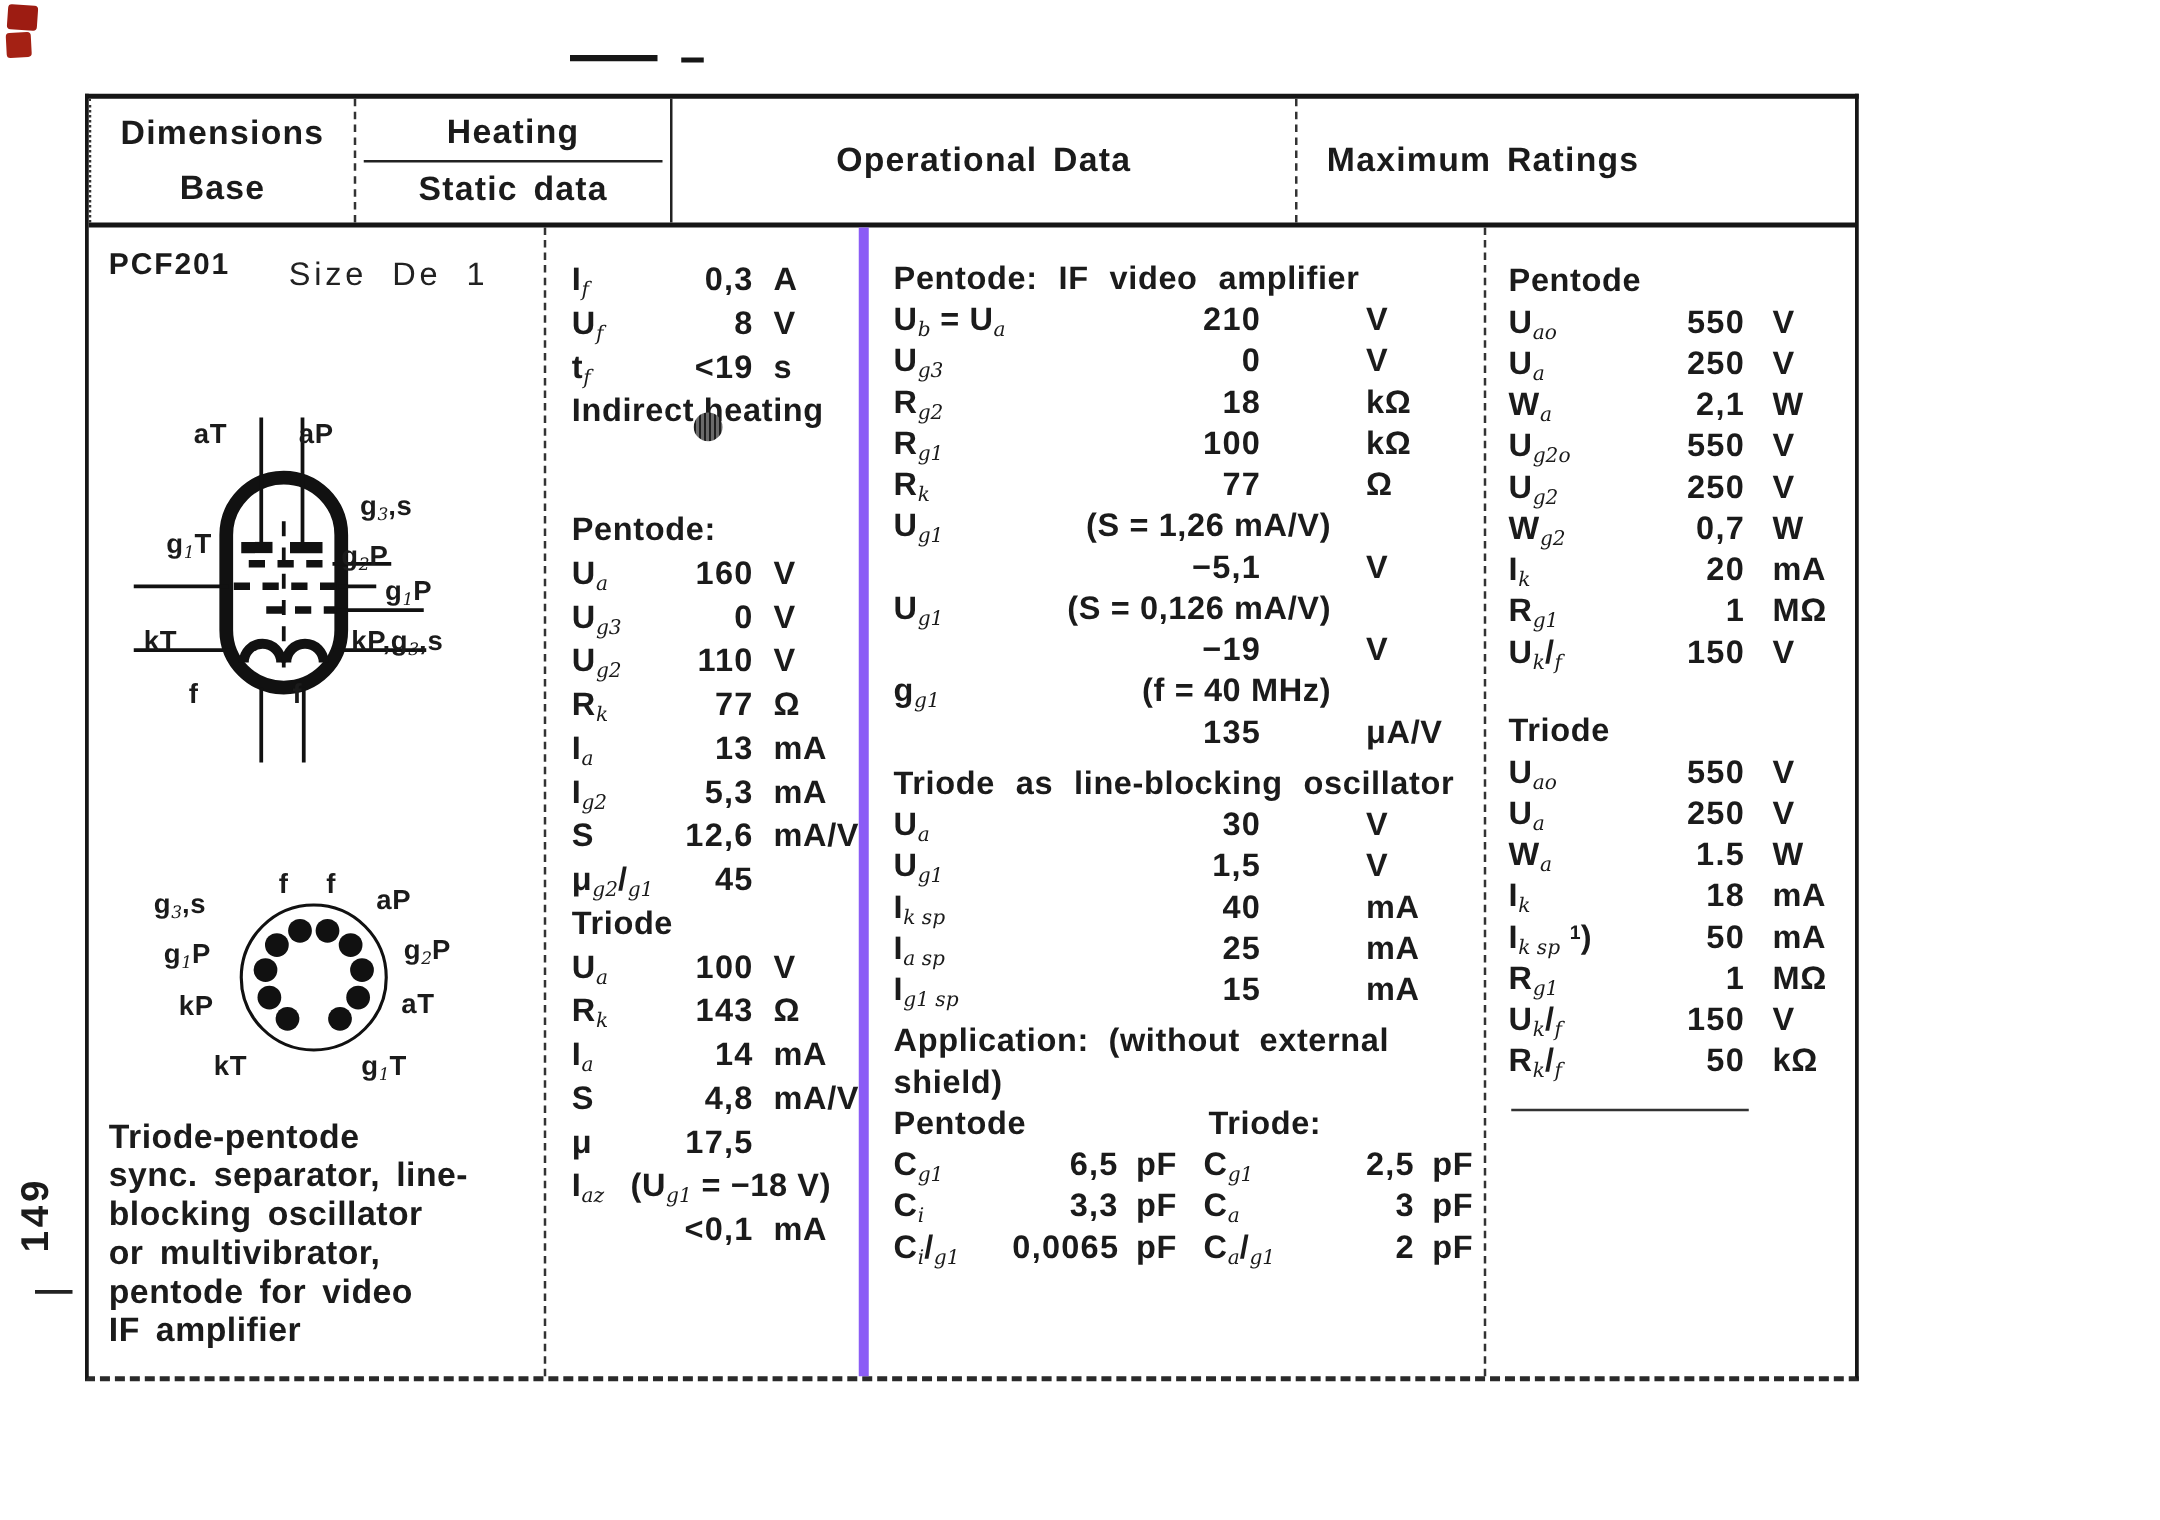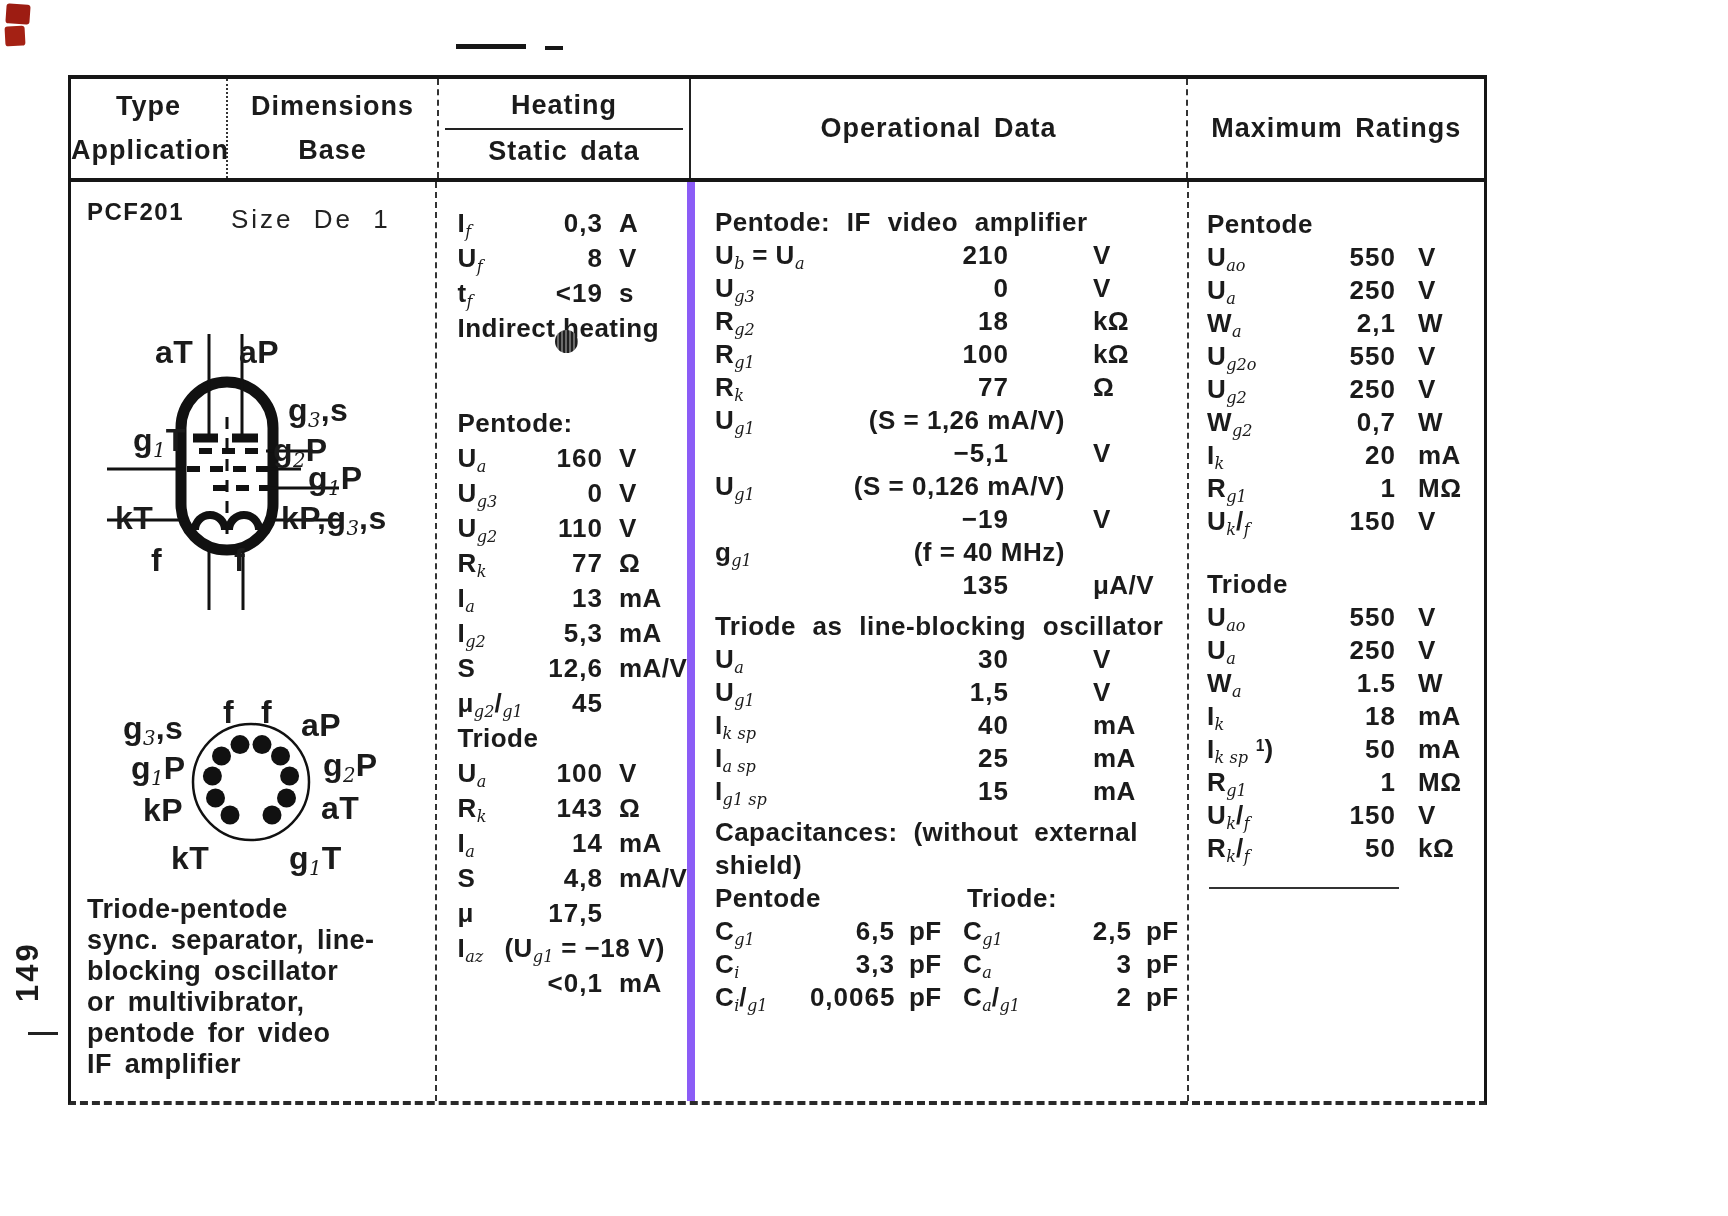--- a/index.html
+++ b/index.html
@@ -66,21 +66,21 @@
   .cap-row .l2{padding-left:16px;}
 
   
   .fn-rule{border-top:2px solid #333;width:190px;margin:22px 0 8px 2px;}
   .footnote{color:#5c5c5c;line-height:35px;font-size:25px;}
   .footnote .fn2{padding-left:32px;color:#6e6e6e;}
 
   
   .tube-name{position:absolute;left:16px;top:16px;font-size:24px;letter-spacing:1.5px;}
   .tube-size{position:absolute;left:160px;top:22px;font-size:26px;font-weight:normal;letter-spacing:3px;word-spacing:10px;color:#222;}
-  .diag-label{position:absolute;font-size:32px;font-weight:bold;white-space:nowrap;}
+  .diag-label{position:absolute;font-size:22px;font-weight:bold;white-space:nowrap;}
   .desc{position:absolute;left:16px;top:712px;width:350px;font-size:27px;font-weight:bold;line-height:31px;letter-spacing:.4px;word-spacing:5px;}
   .ink-spot{position:absolute;left:118px;top:148px;width:23px;height:23px;border-radius:50%;
             background:repeating-linear-gradient(90deg,#1e1e1e 0 2px,#6a6a6a 2px 4px);}
   svg{position:absolute;}
 </style>
 </head>
 <body>
 
 <div class="page">
 
@@ -90,24 +90,20 @@
   <div class="top-dash-b"></div>
 
   <div class="page-num">
     <span>149</span>
   </div>
   <div class="page-num-rule"></div>
 
   <div class="sheet">
 
     <div class="thead">
-      <div class="hcell hc1">
-        <div>Type</div>
-        <div>Application</div>
-      </div>
       <div class="hcell hc2">
         <div>Dimensions</div>
         <div>Base</div>
       </div>
       <div class="hcell hc3">
         <div>Heating</div>
         <div class="hrule"></div>
         <div>Static data</div>
       </div>
       <div class="hcell hc4">
@@ -363,21 +359,21 @@
               <span class="lab">I<sub>a sp</sub></span>
               <span class="val">25</span>
               <span class="unit">mA</span>
             </div>
             <div class="row param">
               <span class="lab">I<sub>g1 sp</sub></span>
               <span class="val">15</span>
               <span class="unit">mA</span>
             </div>
             <div class="gap" style="height: 8px;"></div>
-            <div class="row hdr2"><span class="b">Capacitances: </span><span class="r">(without external shield)</span></div>
+            <div class="row hdr2"><span class="b">Application: </span><span class="r">(without external shield)</span></div>
           </div>
         <div>
             <div class="cap-hdr">
               <span class="cap-h1">Pentode</span>
               <span class="cap-h2">Triode:</span>
             </div>
             <div class="cap-row">
               <span class="l1">C<sub>g1</sub></span>
               <span class="v1">6,5</span>
               <span class="u1">pF</span>

